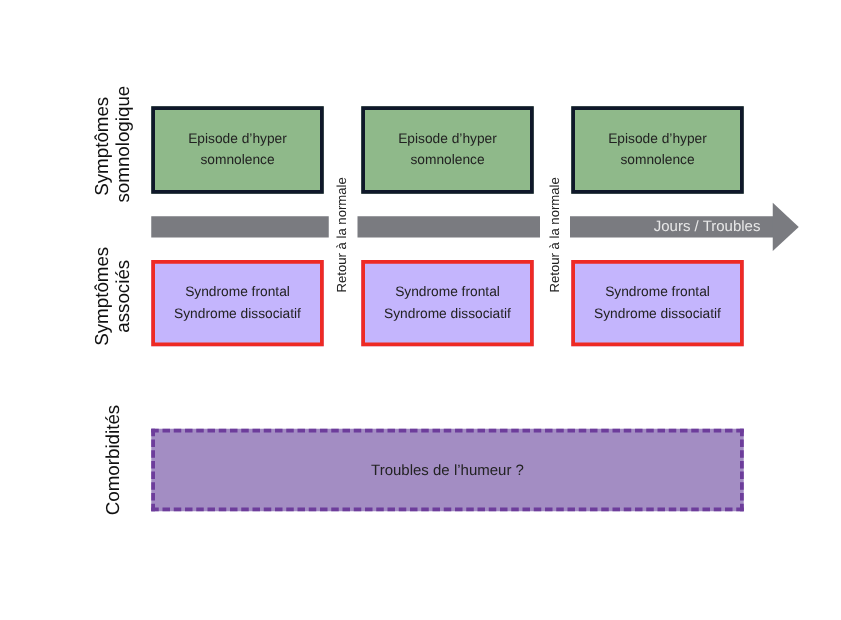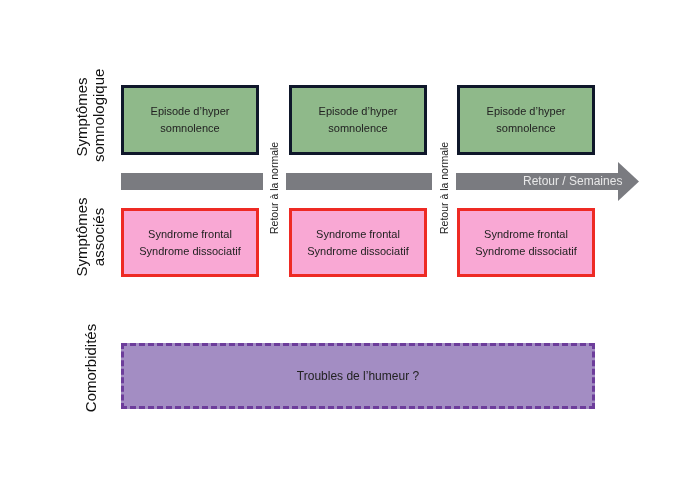--- a/index.html
+++ b/index.html
@@ -4,21 +4,21 @@
 <style>
   html, body { margin:0; padding:0; background:#ffffff; }
   body { width:673px; height:496px; position:relative; overflow:hidden;
          font-family:"Liberation Sans", sans-serif; color:#222; }
   .abs { position:absolute; }
   .row-label { position:absolute; transform-origin:left top; transform:rotate(-90deg);
                font-size:15px; line-height:17px; text-align:center; white-space:nowrap; color:#111; }
   .box { position:absolute; box-sizing:border-box; display:flex; align-items:center; justify-content:center;
          text-align:center; font-size:11px; line-height:17px; color:#222; }
   .green { background:#8fb98a; border:3px solid #0f172a; }
-  .red { background:#f9a8d4; border:3px solid #ee2a24; }
+  .red { background:#c4b5fd; border:3px solid #ee2a24; }
   .purple { background:#a38dc3; border:3px dashed #6d3d9b; font-size:12px; }
   .bar { position:absolute; background:#7a7b80; }
   .vlabel { position:absolute; transform-origin:left top; transform:rotate(-90deg);
             font-size:10.5px; white-space:nowrap; color:#222; }
   .arrow-text { position:absolute; color:#e8e8e8; font-size:12px; white-space:nowrap; }
 </style>
 </head>
 <body>
 
 <div class="row-label" style="left:73px; top:162px; width:90px;">
@@ -51,21 +51,21 @@
       <div>somnolence</div>
     </div>
 </div>
 
 <div class="bar" style="left:121px; top:173px; width:142px; height:17px;"></div>
 <div class="bar" style="left:286px; top:173px; width:146px; height:17px;"></div>
 <div class="bar" style="left:456px; top:173px; width:164px; height:17px;"></div>
 <svg class="abs" style="left:618px; top:162px;" width="22" height="39" viewBox="0 0 22 39">
   <polygon points="0,0 21,19.5 0,39" fill="#7a7b80"></polygon>
 </svg>
-<div class="arrow-text" style="left:523px; top:174px;">Retour / Semaines</div>
+<div class="arrow-text" style="left:523px; top:174px;">Jours / Troubles</div>
 
 <div class="vlabel" style="left:268px; top:234px;">Retour à la normale</div>
 <div class="vlabel" style="left:438px; top:234px;">Retour à la normale</div>
 
 <div class="box red" style="left:121px; top:208px; width:138px; height:69px;">
   <div>
       <div>Syndrome frontal</div>
       <div>Syndrome dissociatif</div>
     </div>
 </div>

